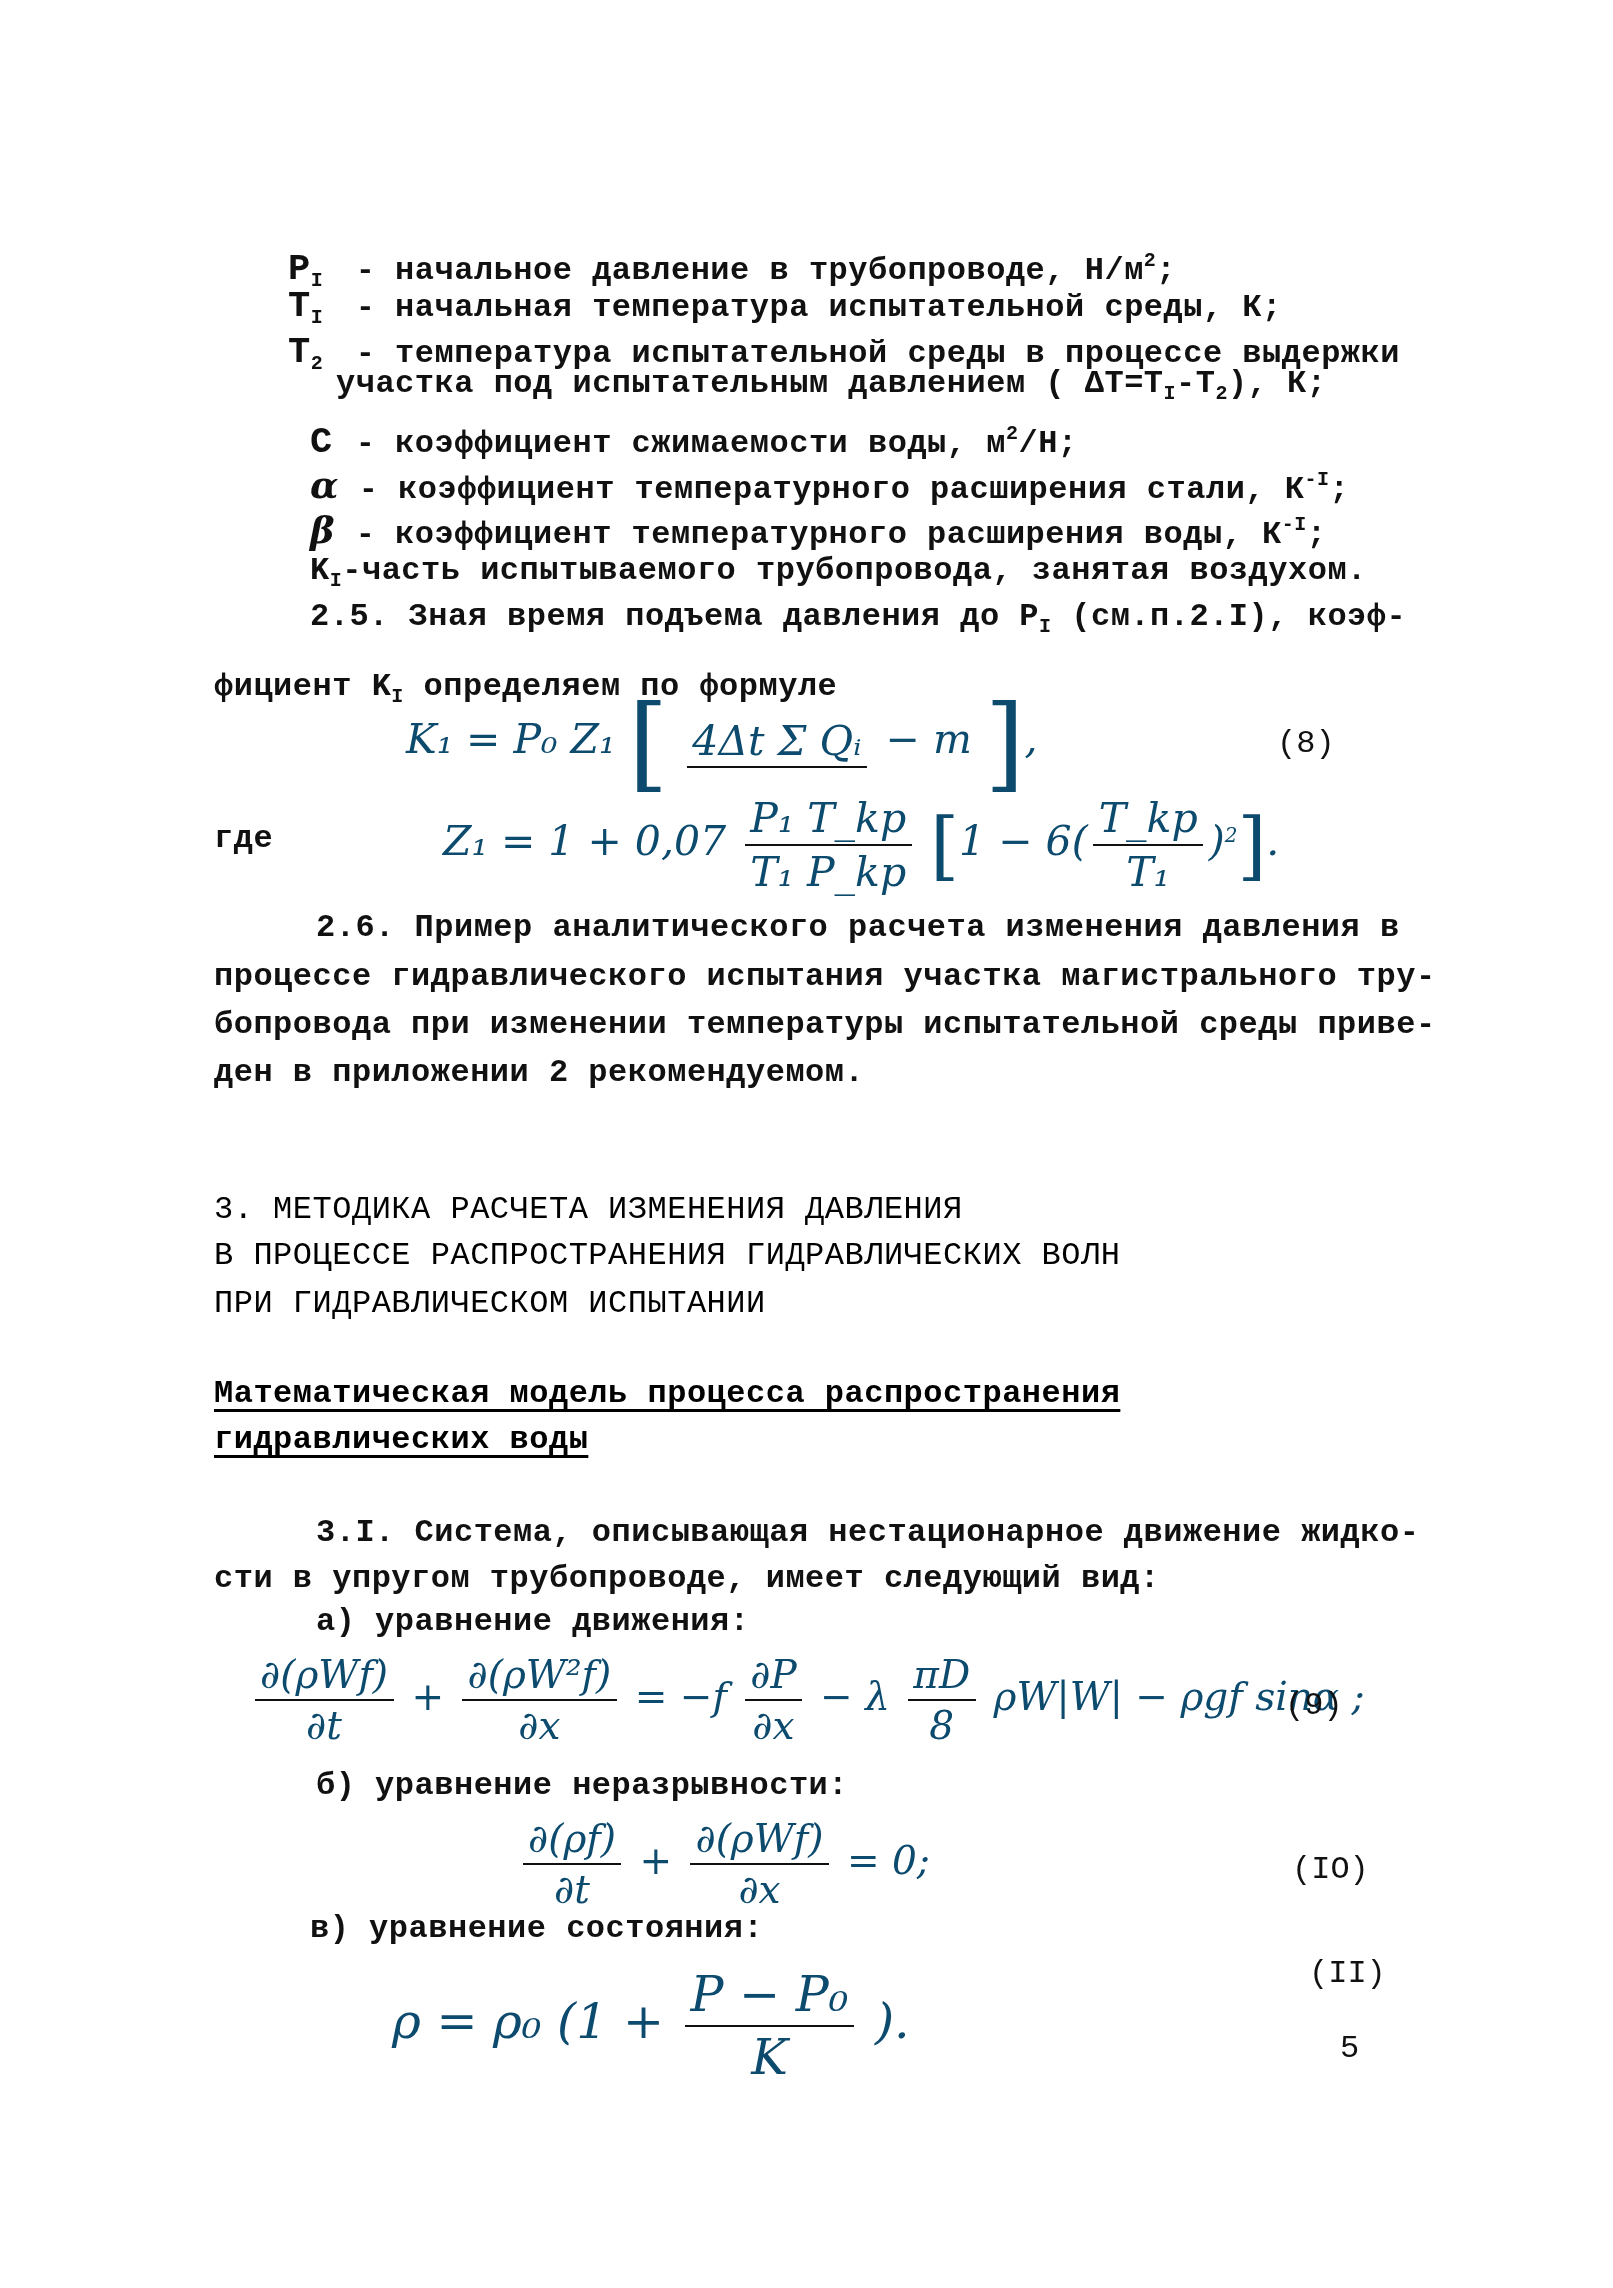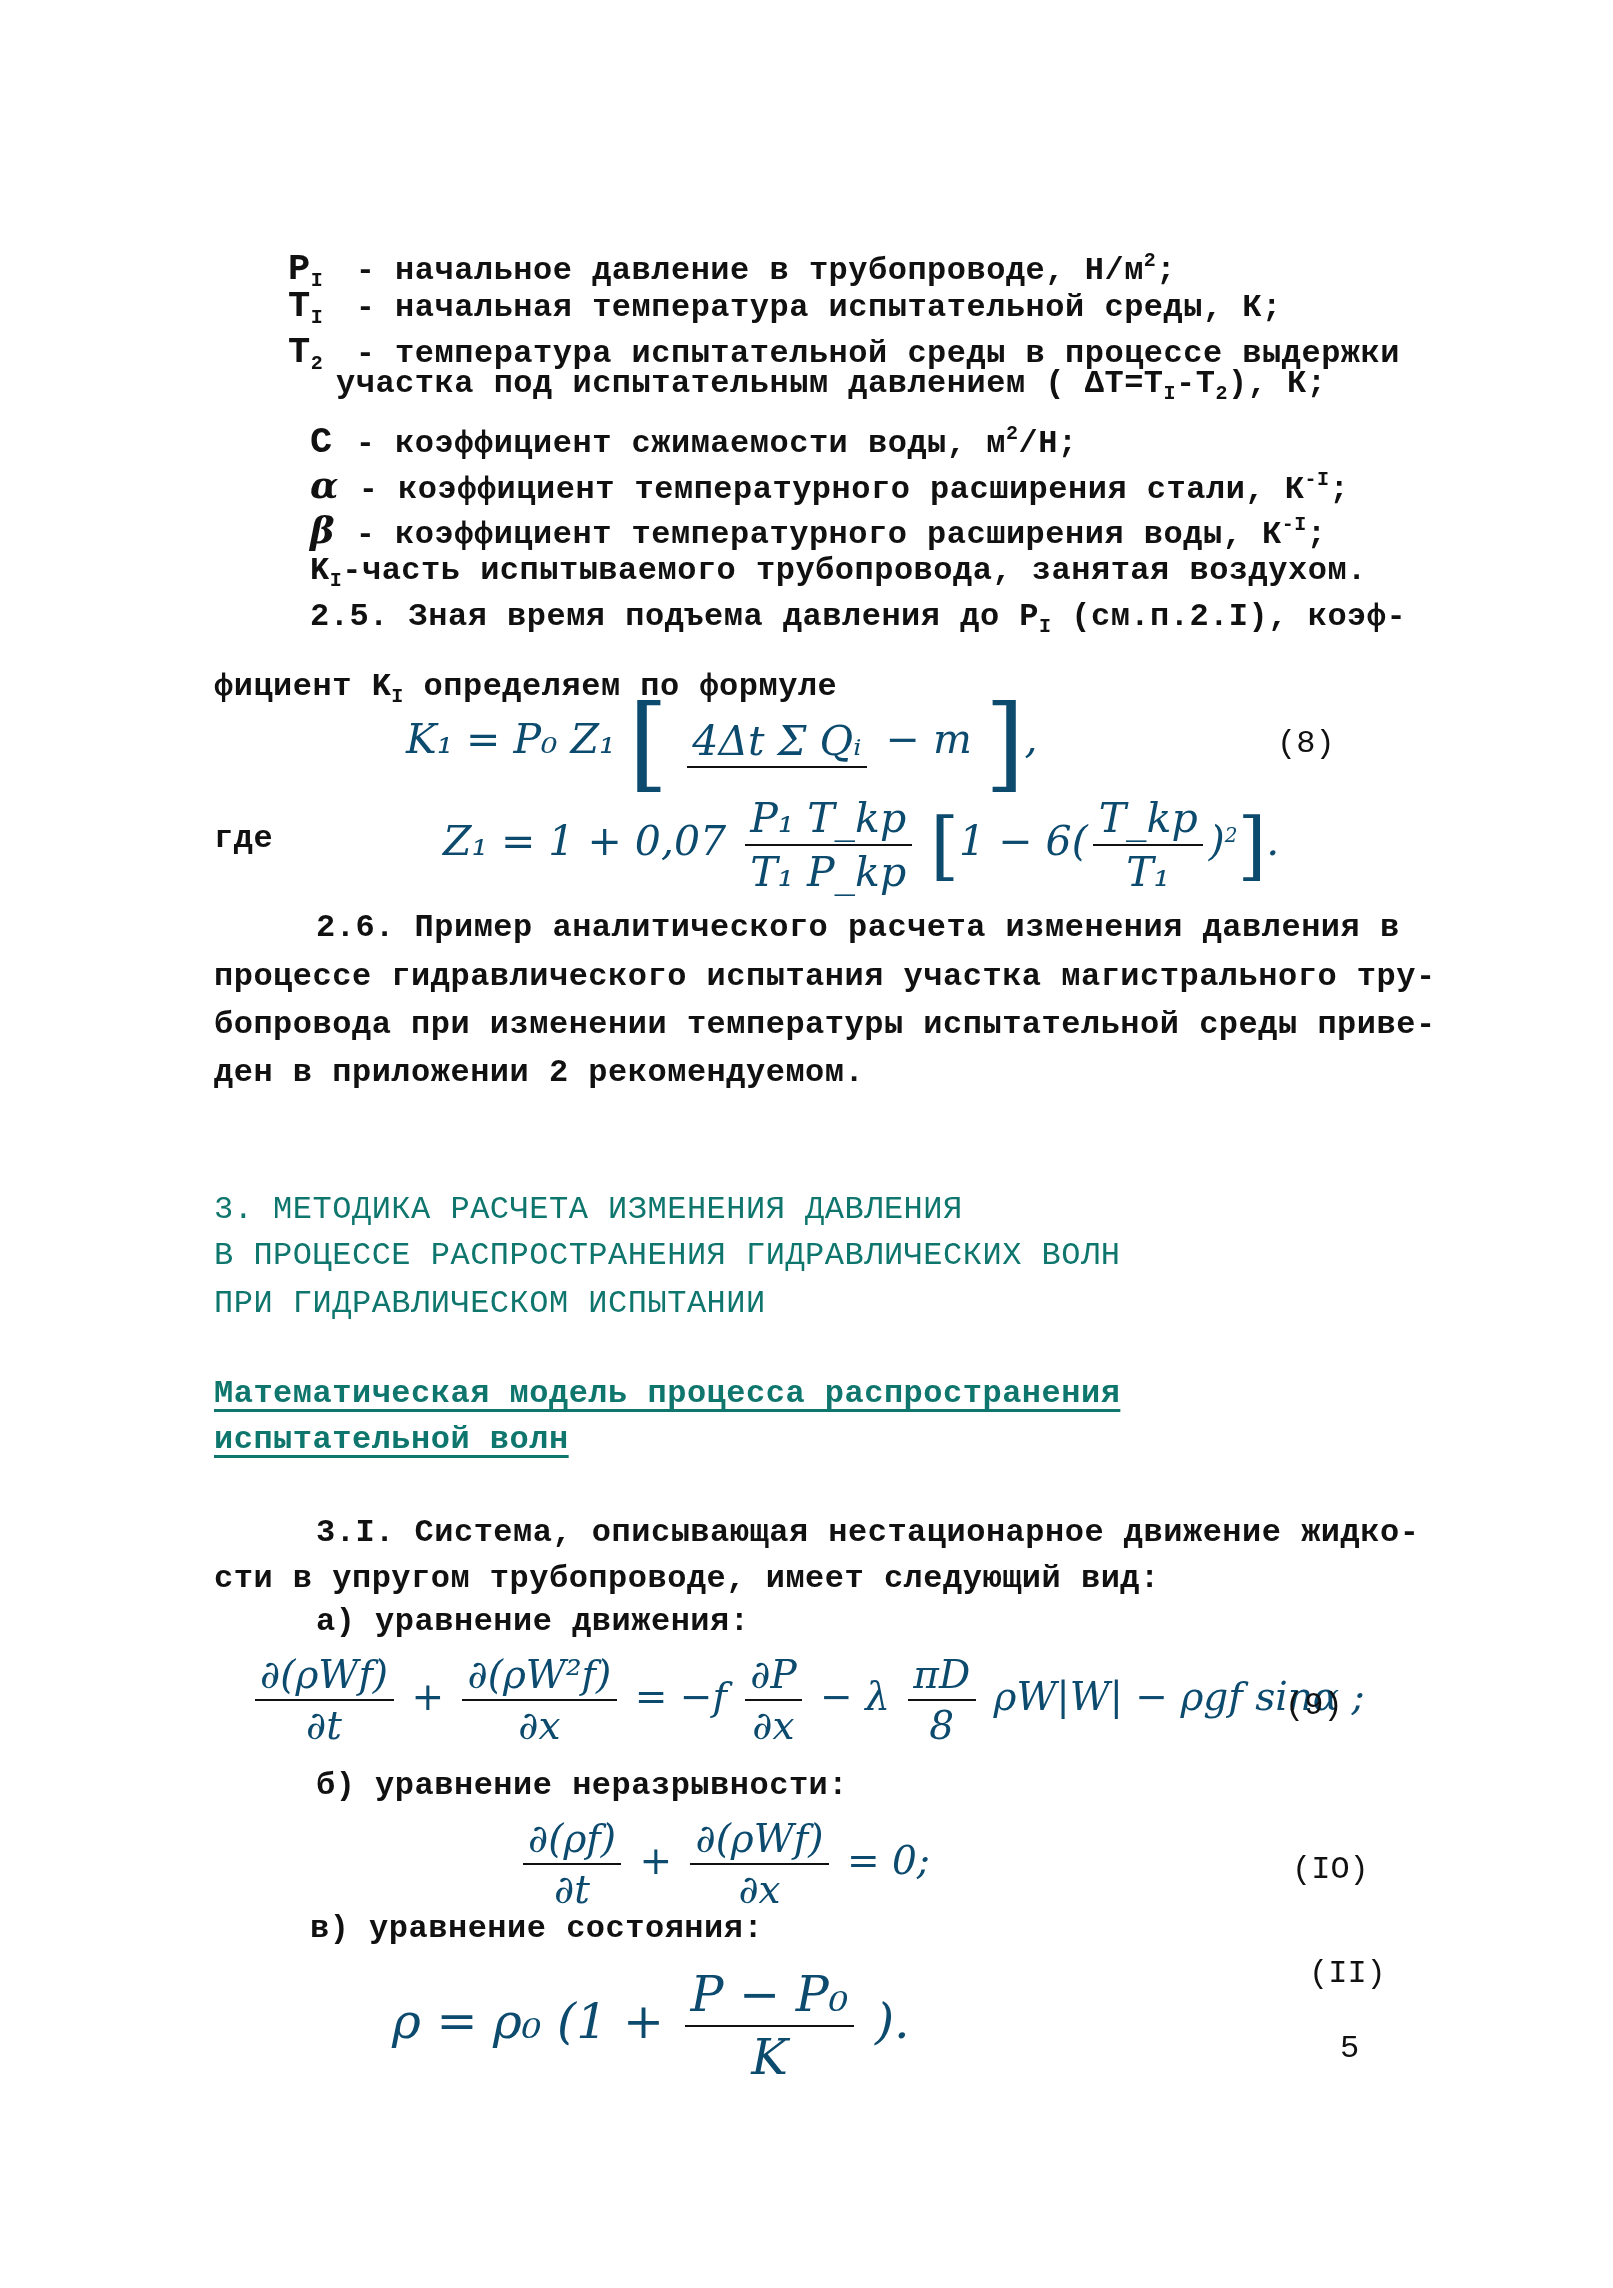--- a/index.html
+++ b/index.html
@@ -11,21 +11,21 @@
   sub { font-size: 20px; vertical-align: -7.4px; }
   sup { font-size: 20px; vertical-align: 13px; }
   .math { position: absolute; white-space: nowrap; font-family: "DejaVu Serif", "Liberation Serif", serif;
           font-style: italic; font-size: 41px; color: #0c4a6e; }
   .frac { display: inline-flex; flex-direction: column; align-items: center; vertical-align: middle; margin: 0 5.5px; font-style: italic; }
   .frac .num { border-bottom: 2.8px solid #111; padding: 0 5.5px 1.8px; }
   .frac .den { padding: 1.8px 5.5px 0; }
   .brk { font-size: 102px; font-style: normal; font-weight: 200; vertical-align: middle; }
   .eqnum { position: absolute; font-size: 32px; font-family: "Liberation Mono", monospace; }
   .ul { text-decoration: underline; text-decoration-thickness: 2.8px; text-underline-offset: 7.4px; font-weight: bold; }
-  .faded { color: #0f766e; }
+  .faded { color: #000000; }
 </style>
 </head>
 <body>
 
 <div class="line bold" style="left:288px; top:242px;">
   <span class="sym"><span>P</span><sub>I</sub></span><span> - начальное давление в трубопроводе, Н/м</span><sup>2</sup><span>;</span>
 </div>
 <div class="line bold" style="left:288px; top:288px;">
   <span class="sym"><span>T</span><sub>I</sub></span><span> - начальная температура испытательной среды, К;</span>
 </div>
@@ -83,21 +83,21 @@
 <div class="line bold" style="left:316px; top:909px;">2.6. Пример аналитического расчета изменения давления  в</div>
 <div class="line bold" style="left:214px; top:958px;">процессе гидравлического испытания участка магистрального тру-</div>
 <div class="line bold" style="left:214px; top:1006px;">бопровода при изменении температуры испытательной среды приве-</div>
 <div class="line bold" style="left:214px; top:1054px;">ден в приложении 2 рекомендуемом.</div>
 
 <div class="line faded" style="left:214px; top:1191px;">3. МЕТОДИКА РАСЧЕТА ИЗМЕНЕНИЯ ДАВЛЕНИЯ</div>
 <div class="line faded" style="left:214px; top:1237px;">В ПРОЦЕССЕ РАСПРОСТРАНЕНИЯ ГИДРАВЛИЧЕСКИХ ВОЛН</div>
 <div class="line faded" style="left:214px; top:1285px;">ПРИ ГИДРАВЛИЧЕСКОМ ИСПЫТАНИИ</div>
 
 <div class="line ul faded" style="left:214px; top:1375px;">Математическая модель процесса распространения</div>
-<div class="line ul faded" style="left:214px; top:1421px;">испытательной волн</div>
+<div class="line ul faded" style="left:214px; top:1421px;">гидравлических воды</div>
 
 <div class="line bold" style="left:316px; top:1514px;">3.I. Система, описывающая нестационарное движение жидко-</div>
 <div class="line bold" style="left:214px; top:1560px;">сти в упругом трубопроводе, имеет следующий вид:</div>
 <div class="line bold" style="left:316px; top:1603px;">а) уравнение движения:</div>
 
 <div class="math" style="left:249px; top:1652px; font-size:39px;">
   <span class="frac">
       <span class="num">∂(ρWf)</span>
       <span class="den">∂t</span>
     </span>

